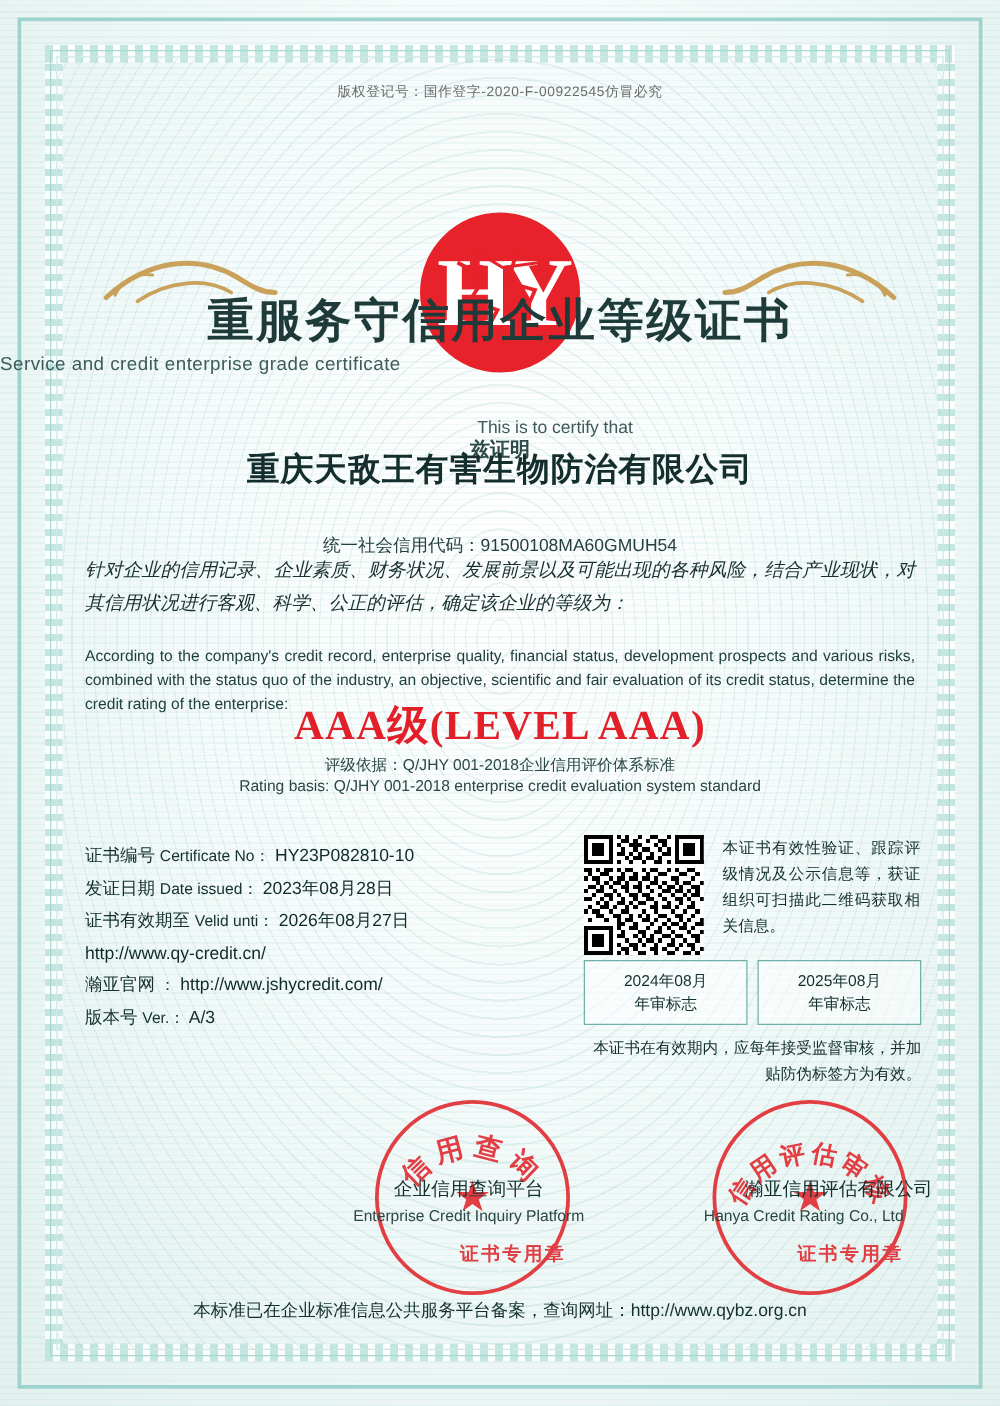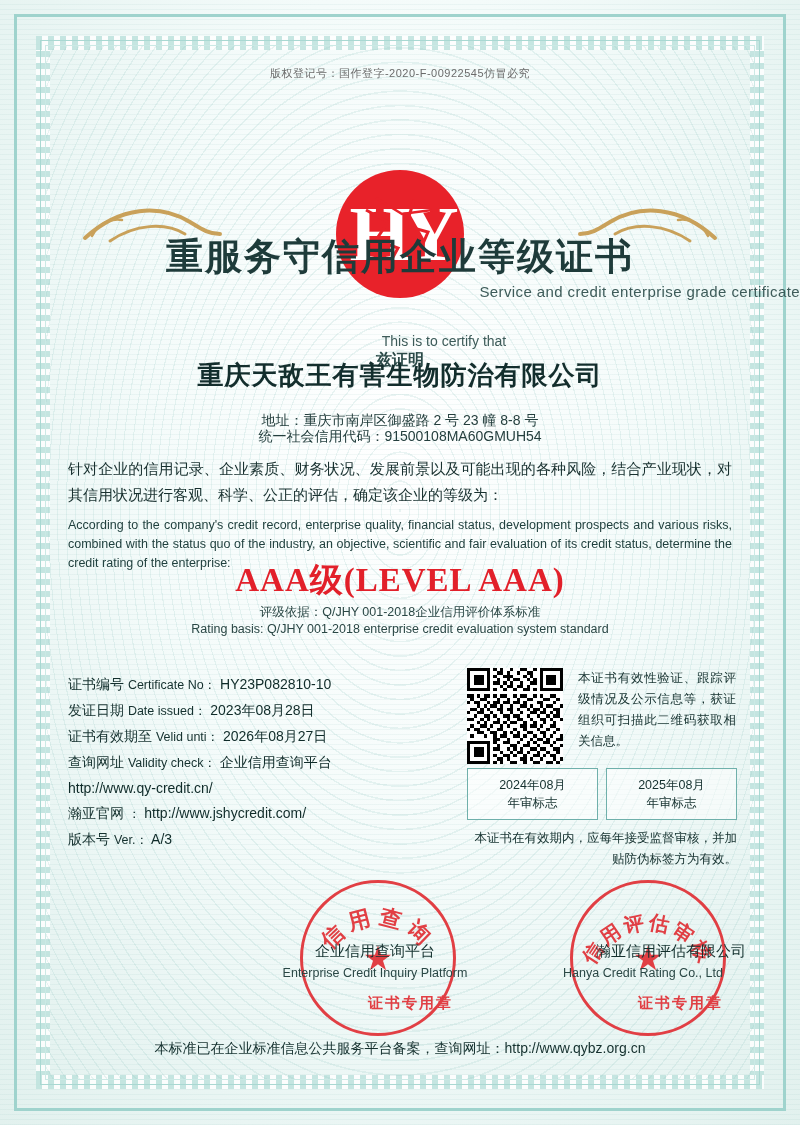--- a/index.html
+++ b/index.html
@@ -79,21 +79,21 @@
     position:absolute;left:0;top:0;width:100%;height:100%;
   }
 
   
   .title-cn{
     position:absolute;top:232px;left:0;width:800px;text-align:center;
     font-family:"Liberation Serif","DejaVu Serif",serif;
     font-weight:bold;font-size:37px;color:#1e3b3a;letter-spacing:2px;
   }
   .title-en{
-    position:absolute;top:283px;left:0;width:800px;text-align:right;
+    position:absolute;top:283px;left:0;width:800px;text-align:left;
     font-size:15px;color:#3d5b59;letter-spacing:.4px;
   }
   .certify-cn{
     position:absolute;top:310px;left:0;width:800px;text-align:center;
     font-size:16px;color:#2b4a48;font-weight:bold;margin-top:40px;
   }
   .certify-en{
     position:absolute;top:333px;left:0;width:800px;text-align:center;
     font-size:14px;color:#3d5b59;padding-left:44px;
   }
@@ -106,22 +106,22 @@
     position:absolute;top:392px;left:0;width:800px;text-align:center;
     font-size:14px;color:#243f3e;margin-top:36px;
   }
   .addr{
     position:absolute;top:412px;left:0;width:800px;text-align:center;
     font-size:14px;color:#243f3e;
   }
 
   
   .body-cn{
-    position:absolute;top:456px;left:68px;width:664px;
-    font-size:15px;color:#18302f;line-height:26px;text-align:justify;
+    position:absolute;top:444px;left:68px;width:664px;
+    font-size:15px;color:#18302f;line-height:26px;text-align:justify;font-style:italic;
   }
   .body-en{
     position:absolute;top:516px;left:68px;width:664px;
     font-size:12.5px;color:#20403e;line-height:19px;text-align:justify;
   }
 
   
   .level{
     position:absolute;top:558px;left:0;width:800px;text-align:center;
     font-family:"Liberation Serif","DejaVu Serif",serif;
@@ -243,21 +243,20 @@
     </div>
 
     <div class="title-cn">重服务守信用企业等级证书</div>
     <div class="title-en">Service and credit enterprise grade certificate</div>
 
     <div class="certify-cn">兹证明</div>
     <div class="certify-en">This is to certify that</div>
 
     <div class="company">重庆天敌王有害生物防治有限公司</div>
     <div class="uscc">统一社会信用代码：91500108MA60GMUH54</div>
-    <div class="addr">地址：重庆市南岸区御盛路 2 号 23 幢 8-8 号</div>
 
     <div class="body-cn">针对企业的信用记录、企业素质、财务状况、发展前景以及可能出现的各种风险，结合产业现状，对其信用状况进行客观、科学、公正的评估，确定该企业的等级为：</div>
     <div class="body-en">According to the company's credit record, enterprise quality, financial status, development prospects and various risks, combined with the status quo of the industry, an objective, scientific and fair evaluation of its credit status, determine the credit rating of the enterprise:</div>
 
     <div class="level">AAA级(LEVEL AAA)</div>
     <div class="basis-cn">评级依据：Q/JHY 001-2018企业信用评价体系标准</div>
     <div class="basis-en">Rating basis: Q/JHY 001-2018 enterprise credit evaluation system standard</div>
 
     <div class="details">
       <div class="row">
@@ -267,25 +266,20 @@
       </div>
       <div class="row">
         <span class="lab-cn">发证日期</span>
         <span class="lab-en">Date issued：</span>
         <span class="val">2023年08月28日</span>
       </div>
       <div class="row">
         <span class="lab-cn">证书有效期至</span>
         <span class="lab-en">Velid unti：</span>
         <span class="val">2026年08月27日</span>
-      </div>
-      <div class="row">
-        <span class="lab-cn">查询网址</span>
-        <span class="lab-en">Validity check：</span>
-        <span class="val">企业信用查询平台</span>
       </div>
       <div class="row">
         <span class="val">http://www.qy-credit.cn/</span>
       </div>
       <div class="row">
         <span class="lab-cn">瀚亚官网</span>
         <span class="lab-en">：</span>
         <span class="val">http://www.jshycredit.com/</span>
       </div>
       <div class="row">

